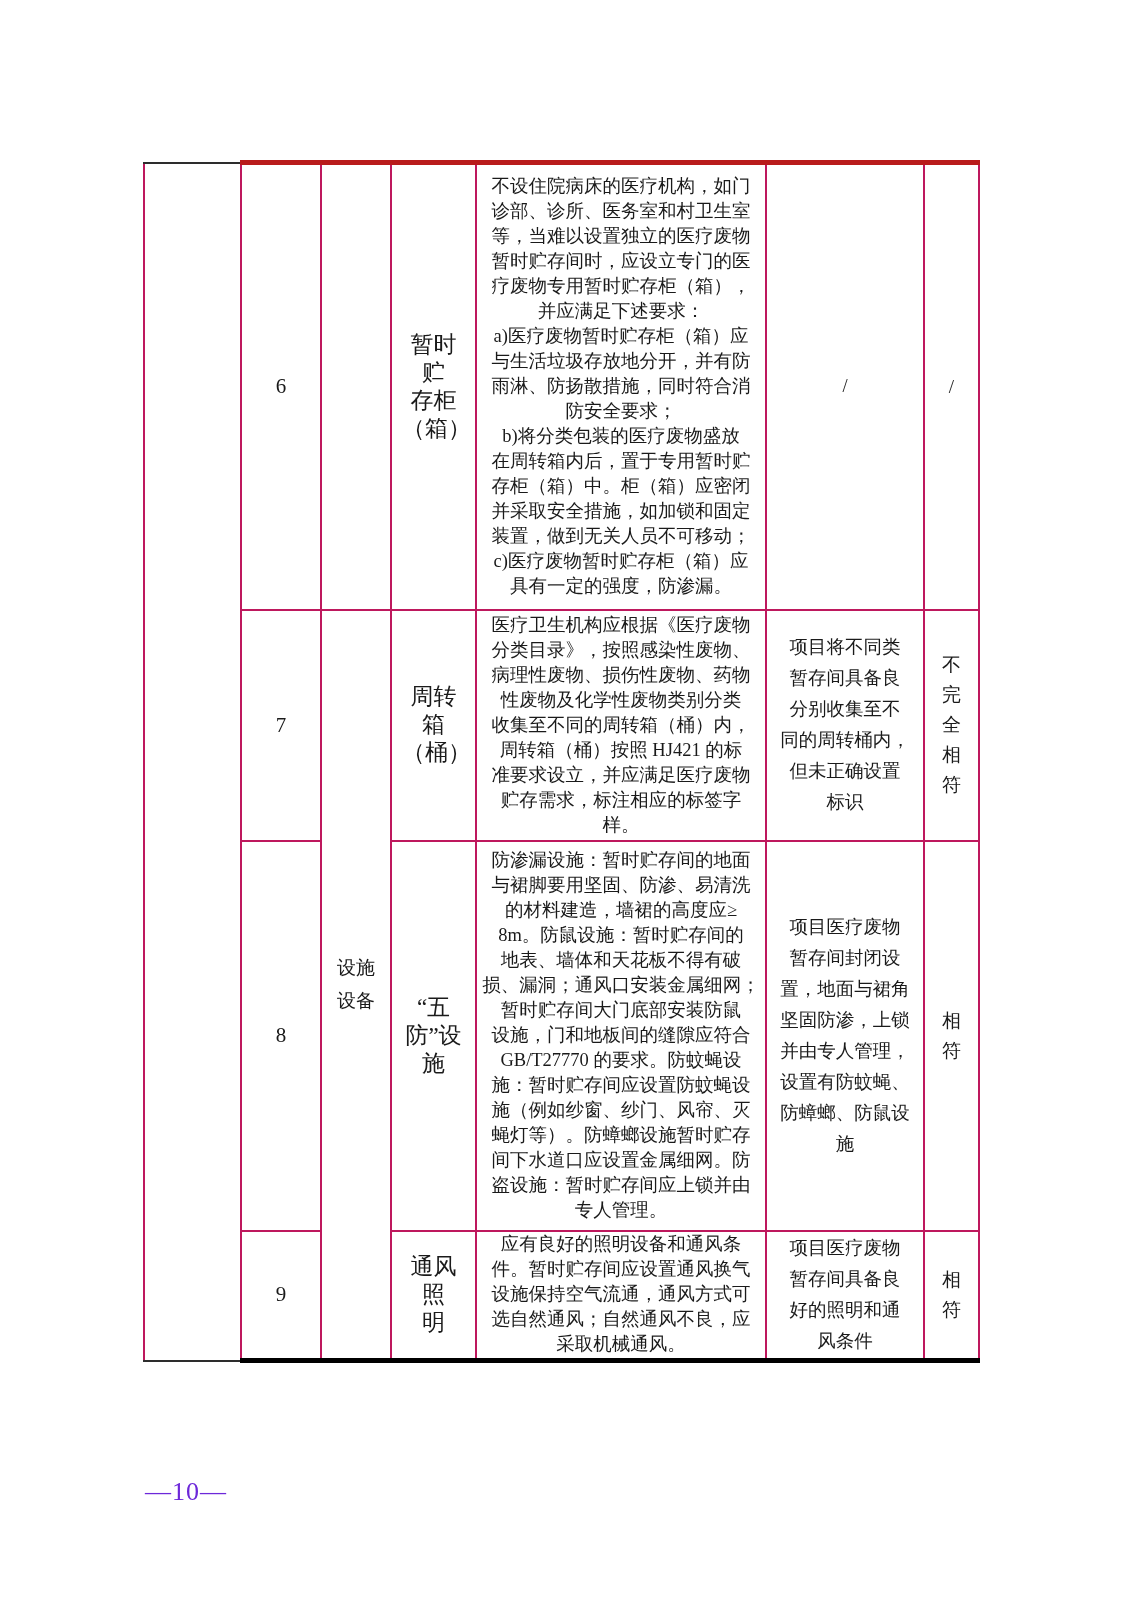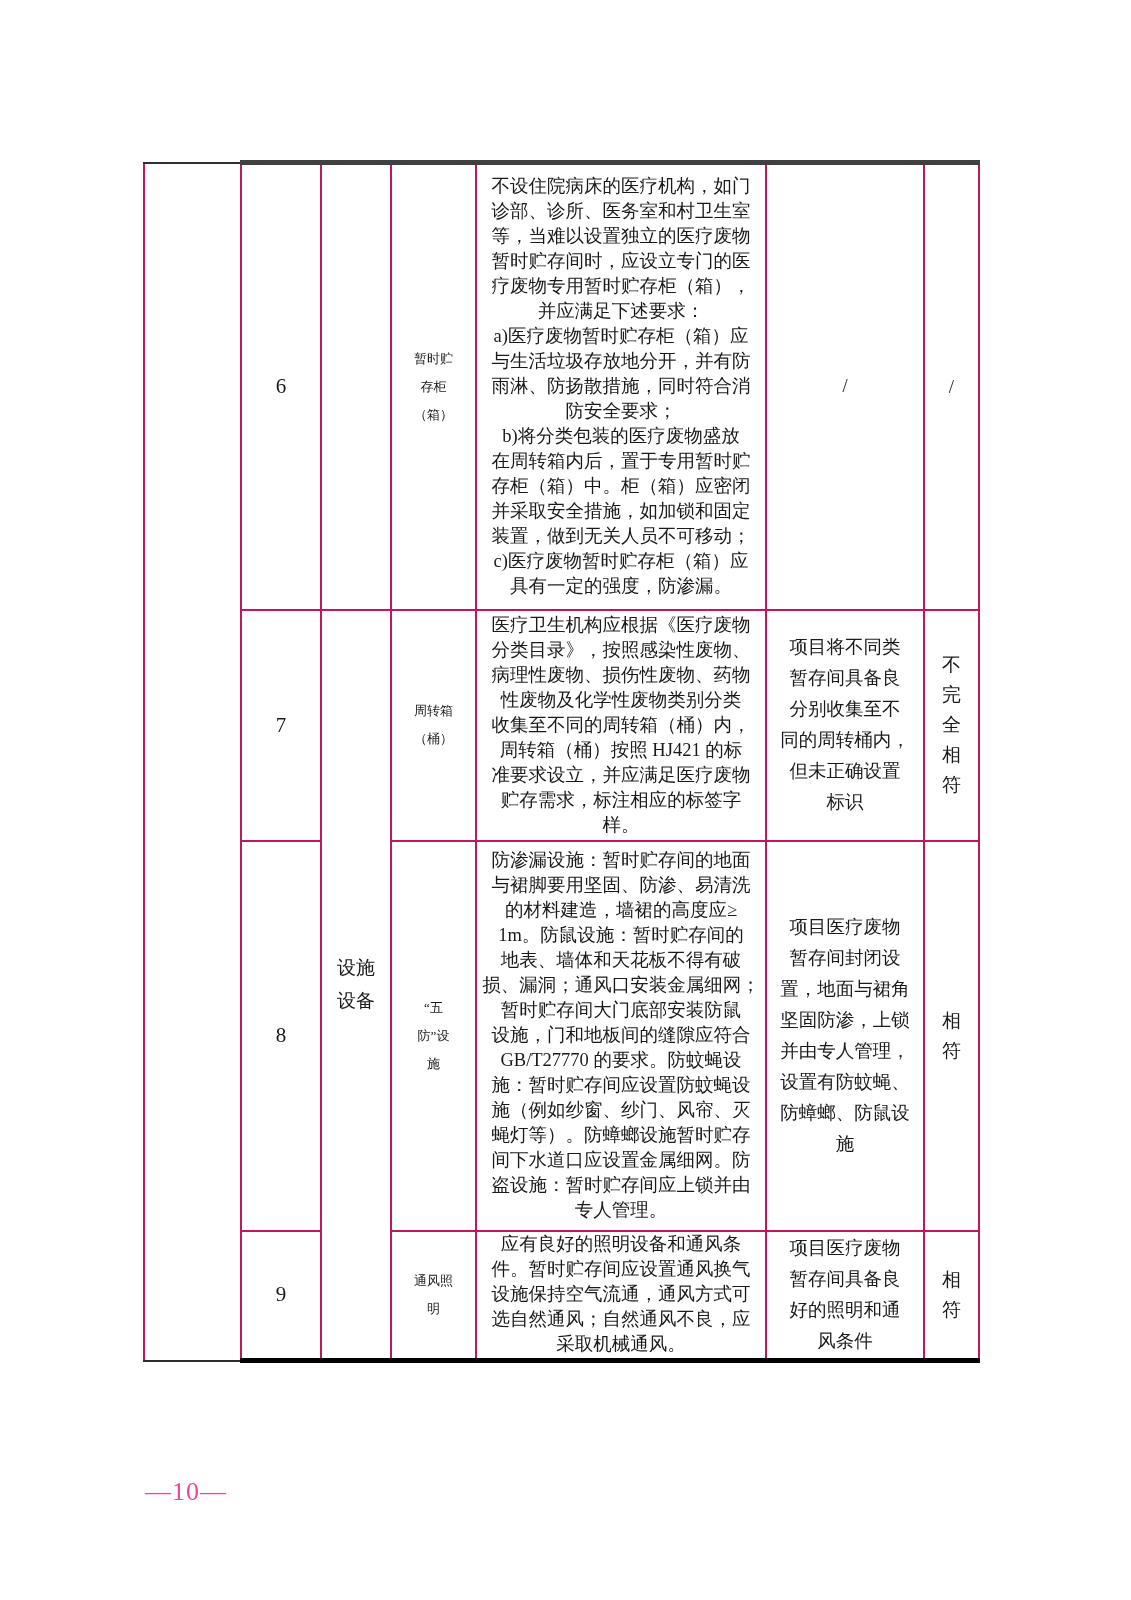--- a/index.html
+++ b/index.html
@@ -28,42 +28,42 @@
   td {
     border: 2px solid #be185d;
     vertical-align: middle;
     text-align: center;
     white-space: pre-line;
     padding: 0;
     overflow: hidden;
     font-size: 19px;
   }
   
-  tr.row-6 td.thick-top { border-top: 5px solid #404040; }
+  tr.row-6 td.thick-top { border-top: 5px solid #b91c1c; }
   tr.row-9 td, td.group-cell { border-bottom: 5px solid #000000; text-align: center; }
   td.cat-cell { border-top: 2px solid #2d2d2d; border-bottom: 2px solid #2d2d2d; }
 
   tr.row-6 { height: 447px; }
   tr.row-7 { height: 231px; }
   tr.row-8 { height: 390px; }
   tr.row-9 { height: 130px; }
 
   td.no-cell   { font-size: 21px; }
   td.group-cell{ font-size: 19px; line-height: 33px; }
-  td.item-cell { font-size: 13px; line-height: 28px; padding: 0 10px; }
+  td.item-cell { font-size: 23px; line-height: 28px; padding: 0 10px; }
   td.req-cell  { font-size: 18.5px; line-height: 25px; padding: 0 3px; }
   td.act-cell  { font-size: 18.5px; line-height: 31px; padding: 0 2px; }
   td.conf-cell { font-size: 19px;  line-height: 30px; }
 
   .page-number {
     position: absolute;
     left: 145px;
     top: 1477px;
     font-size: 26px;
-    color: #ec4899;
+    color: #6d28d9;
     letter-spacing: 1px;
   }
 </style>
 </head>
 <body>
 
 <div class="page">
   <table class="doc-table">
     <colgroup>
       <col style="width:97px">
@@ -130,21 +130,21 @@
 符</td>
     </tr>
     <tr class="row-8">
       <td class="no-cell">8</td>
       <td class="item-cell">“五
 防”设
 施</td>
       <td class="req-cell">防渗漏设施：暂时贮存间的地面
 与裙脚要用坚固、防渗、易清洗
 的材料建造，墙裙的高度应≥
-1m。防鼠设施：暂时贮存间的
+8m。防鼠设施：暂时贮存间的
 地表、墙体和天花板不得有破
 损、漏洞；通风口安装金属细网；
 暂时贮存间大门底部安装防鼠
 设施，门和地板间的缝隙应符合
 GB/T27770 的要求。防蚊蝇设
 施：暂时贮存间应设置防蚊蝇设
 施（例如纱窗、纱门、风帘、灭
 蝇灯等）。防蟑螂设施暂时贮存
 间下水道口应设置金属细网。防
 盗设施：暂时贮存间应上锁并由

